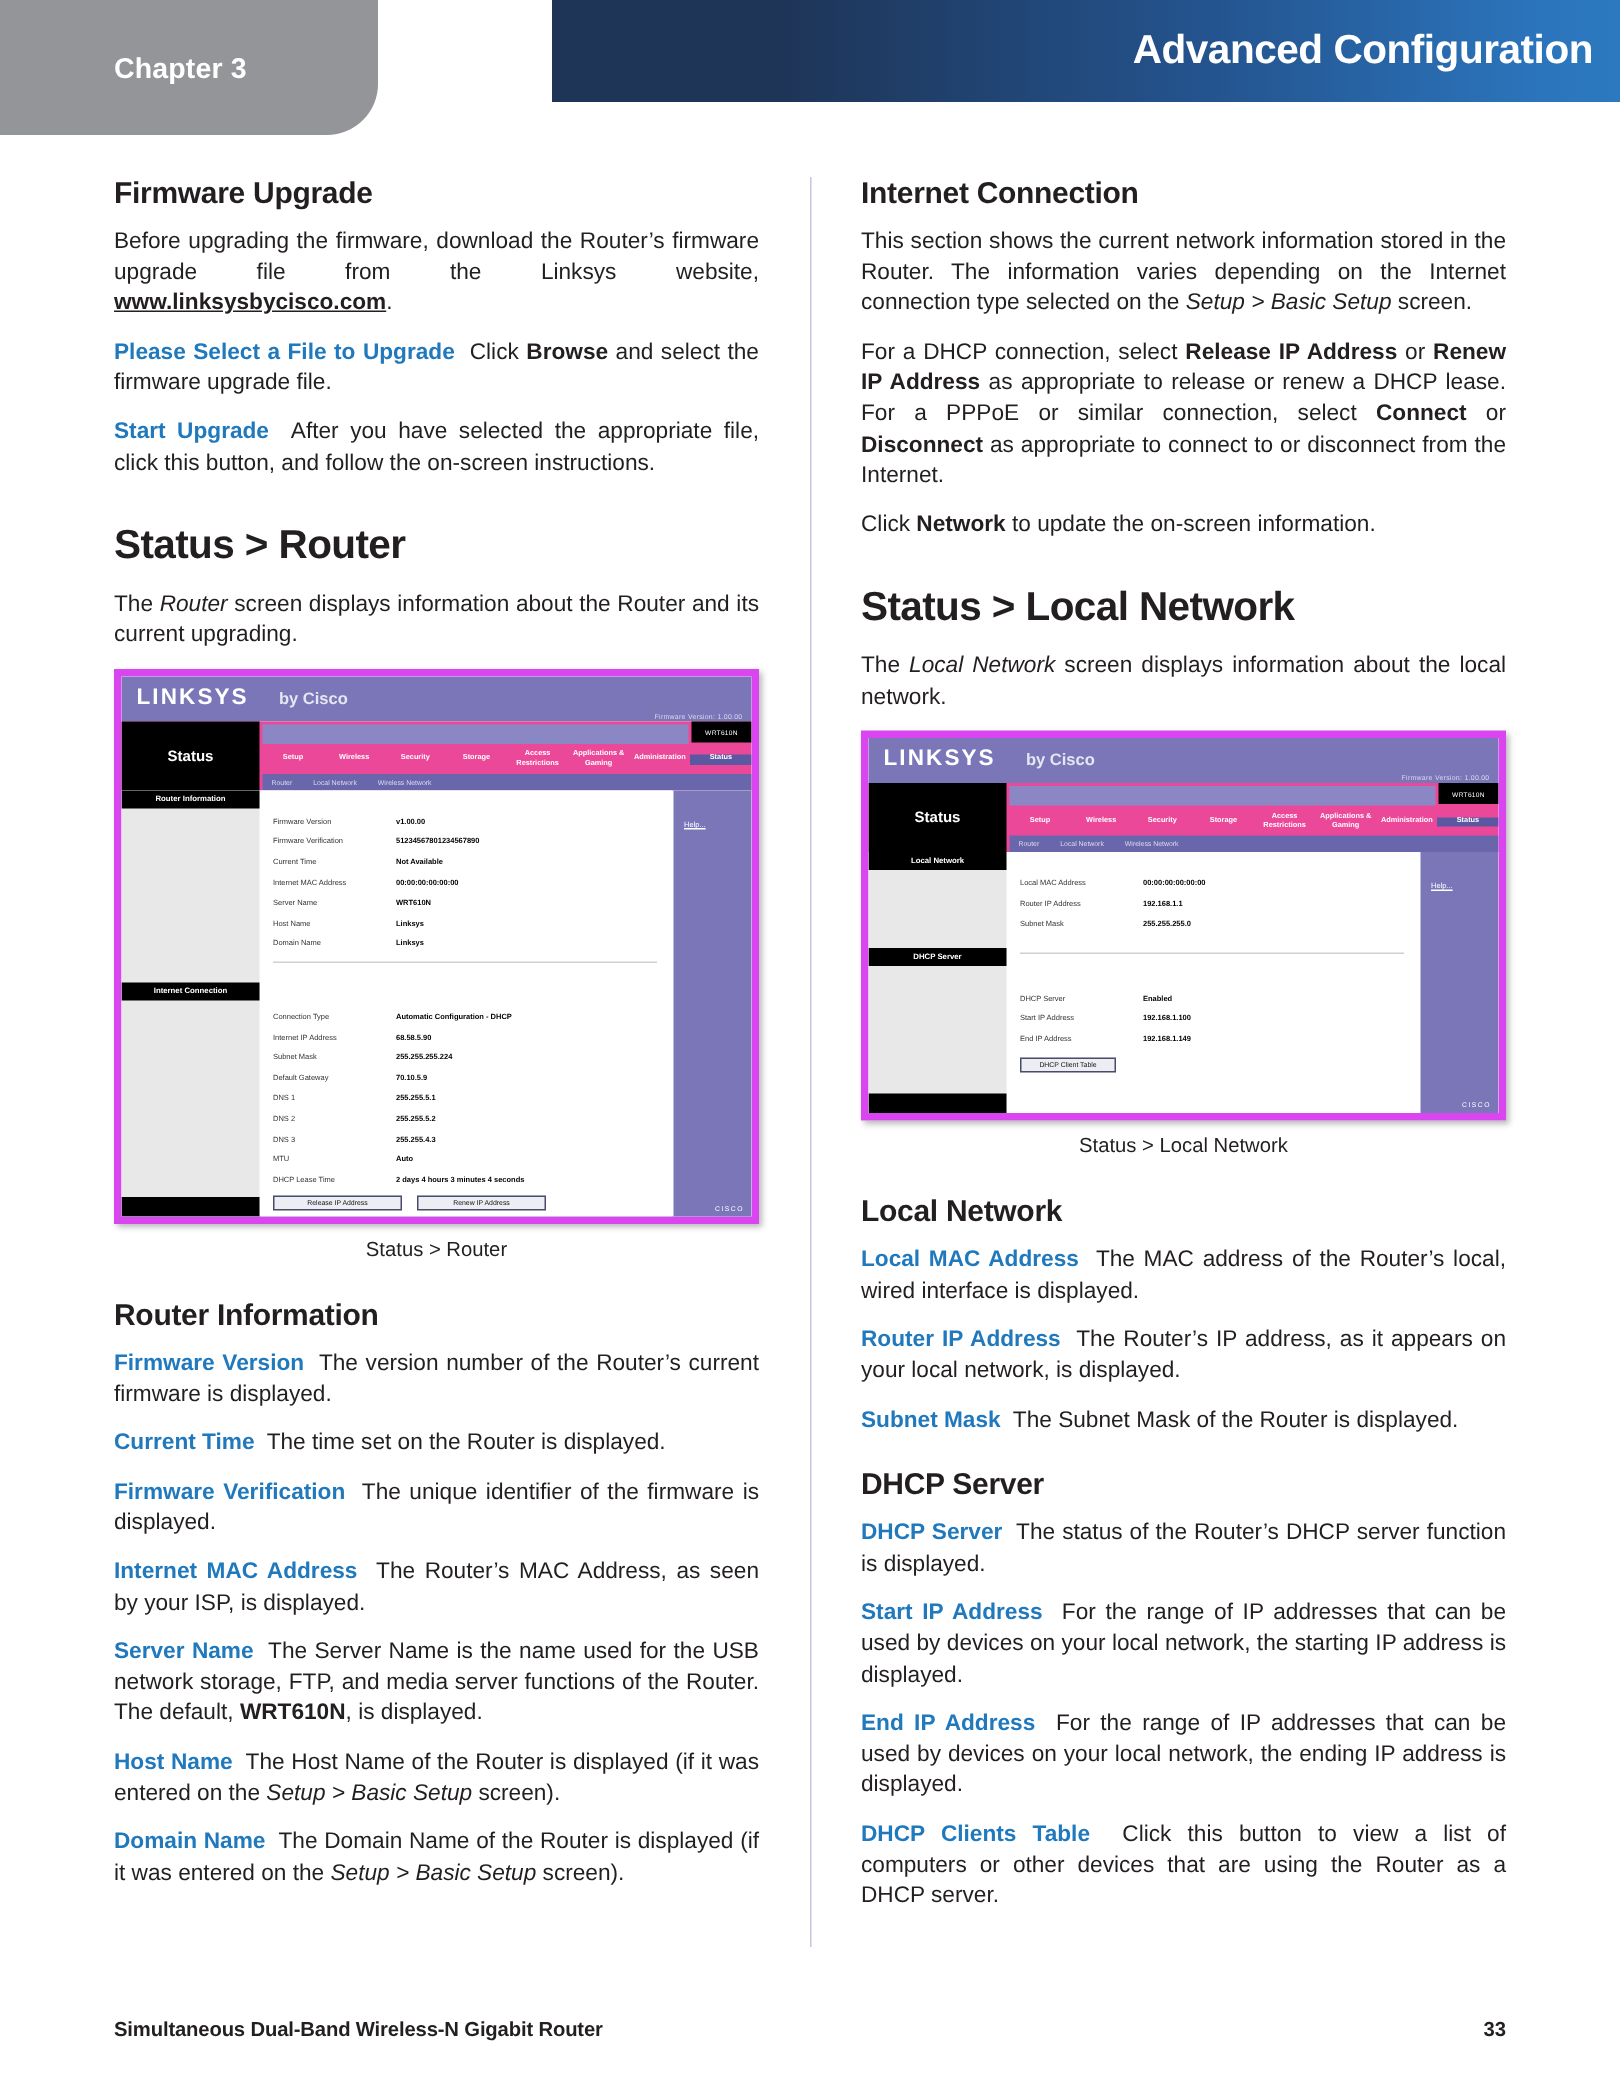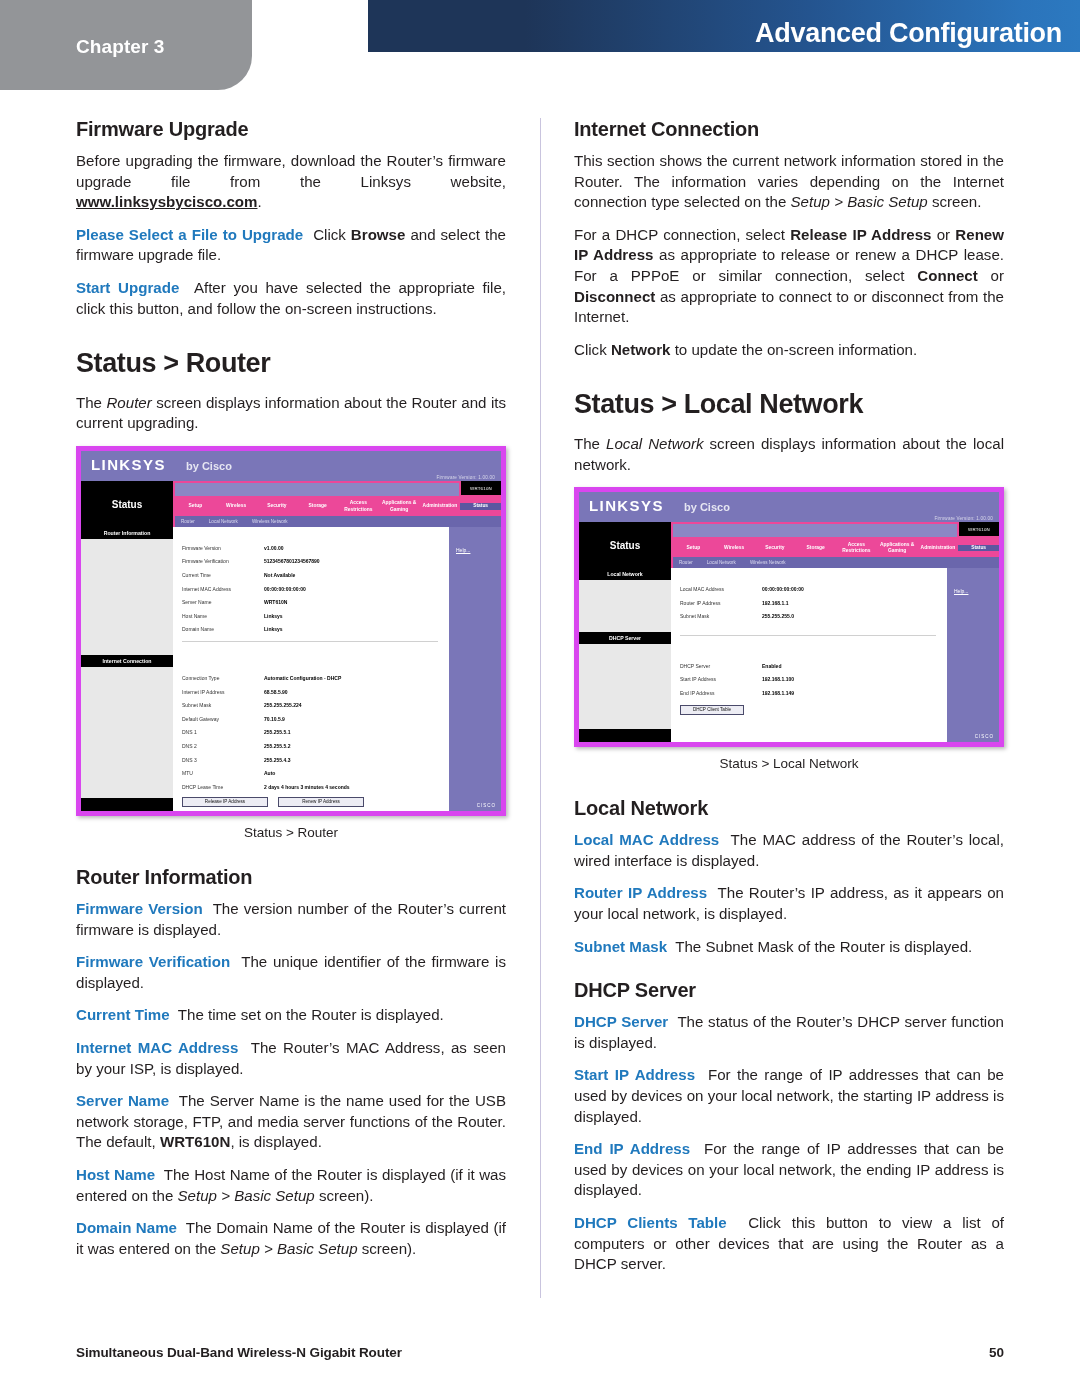--- a/index.html
+++ b/index.html
@@ -7,21 +7,21 @@
     width:1080px;height:1397px;background:#ffffff;
     font-family:"Liberation Sans", sans-serif;
     -webkit-font-smoothing:antialiased;
     position:relative;overflow:hidden;
   }
   .page{position:relative;width:1080px;height:1397px;}
 
   
   .hdr{position:absolute;left:0;top:0;width:1080px;height:88px;}
   .hdr-band{
-    position:absolute;left:368px;top:0;width:712px;height:52px;
+    position:absolute;left:368px;top:0;width:712px;height:68px;
     background:linear-gradient(to right,#1e3558 0%,#1e3558 22%,#24548f 62%,#2b74bb 92%,#2c79c0 100%);
   }
   .hdr-title{
     position:absolute;right:18px;top:18px;
     color:#ffffff;font-size:27px;font-weight:bold;letter-spacing:-0.3px;
     font-family:"Liberation Sans", sans-serif;white-space:nowrap;
   }
   .chap-tab{
     position:absolute;left:0;top:0;width:252px;height:90px;
     background:#939598;border-bottom-right-radius:34px;
@@ -272,22 +272,22 @@
         <div class="ui-foot">
           <div class="ui-footblack"></div>
         </div>
       </div>
       <div class="fig-cap">Status &gt; Router</div>
     </div>
 
     <h2 class="sec" style="margin-top:26px;">Router Information</h2>
 
     <p class="para"><span class="term">Firmware Version</span>&nbsp; <span>The version number of the Router’s current firmware is displayed.</span></p>
+    <p class="para"><span class="term">Current Time</span>&nbsp; <span>The time set on the Router is displayed.</span></p>
     <p class="para"><span class="term">Firmware Verification</span>&nbsp; <span>The unique identifier of the firmware is displayed.</span></p>
-    <p class="para"><span class="term">Current Time</span>&nbsp; <span>The time set on the Router is displayed.</span></p>
     <p class="para"><span class="term">Internet MAC Address</span>&nbsp; <span>The Router’s MAC Address, as seen by your ISP, is displayed.</span></p>
 
     <p class="para"><span class="term">Server Name</span>&nbsp; <span>The Server Name is the name used for the USB network storage, FTP, and media server functions of the Router. The default, </span><b>WRT610N</b><span>, is displayed.</span></p>
 
     <p class="para"><span class="term">Host Name</span>&nbsp; <span>The Host Name of the Router is displayed (if it was entered on the </span><i>Setup &gt; Basic Setup</i><span> screen).</span></p>
 
     <p class="para last"><span class="term">Domain Name</span>&nbsp; <span>The Domain Name of the Router is displayed (if it was entered on the </span><i>Setup &gt; Basic Setup</i><span> screen).</span></p>
   </div>
 
   <div class="col col-right">
@@ -389,15 +389,15 @@
 
     <h2 class="sec" style="margin-top:22px;">DHCP Server</h2>
 
     <p class="para"><span class="term">DHCP Server</span>&nbsp; <span>The status of the Router’s DHCP server function is displayed.</span></p>
     <p class="para"><span class="term">Start IP Address</span>&nbsp; <span>For the range of IP addresses that can be used by devices on your local network, the starting IP address is displayed.</span></p>
     <p class="para"><span class="term">End IP Address</span>&nbsp; <span>For the range of IP addresses that can be used by devices on your local network, the ending IP address is displayed.</span></p>
     <p class="para last"><span class="term">DHCP Clients Table</span>&nbsp; <span>Click this button to view a list of computers or other devices that are using the Router as a DHCP server.</span></p>
   </div>
 
   <div style="position:absolute;left:76px;top:1345px;font-size:13.5px;font-weight:bold;color:#231f20;letter-spacing:-0.1px;">Simultaneous Dual-Band Wireless-N Gigabit Router</div>
-  <div style="position:absolute;right:76px;top:1345px;font-size:13.5px;font-weight:bold;color:#231f20;">50</div>
+  <div style="position:absolute;right:76px;top:1345px;font-size:13.5px;font-weight:bold;color:#231f20;">33</div>
 
 </div>
 
 </body></html>

